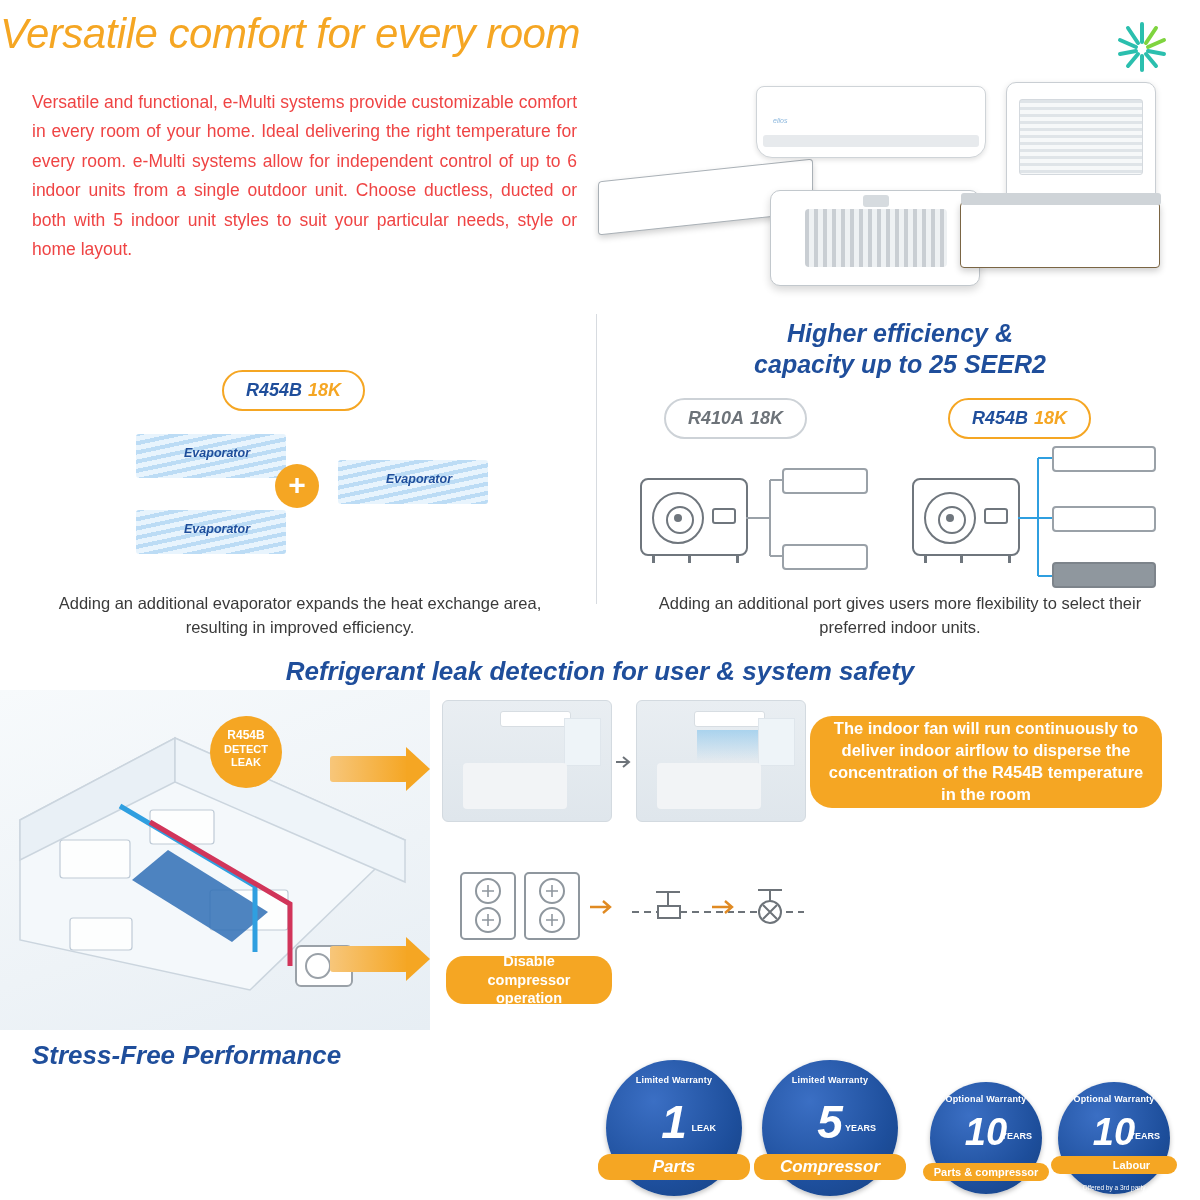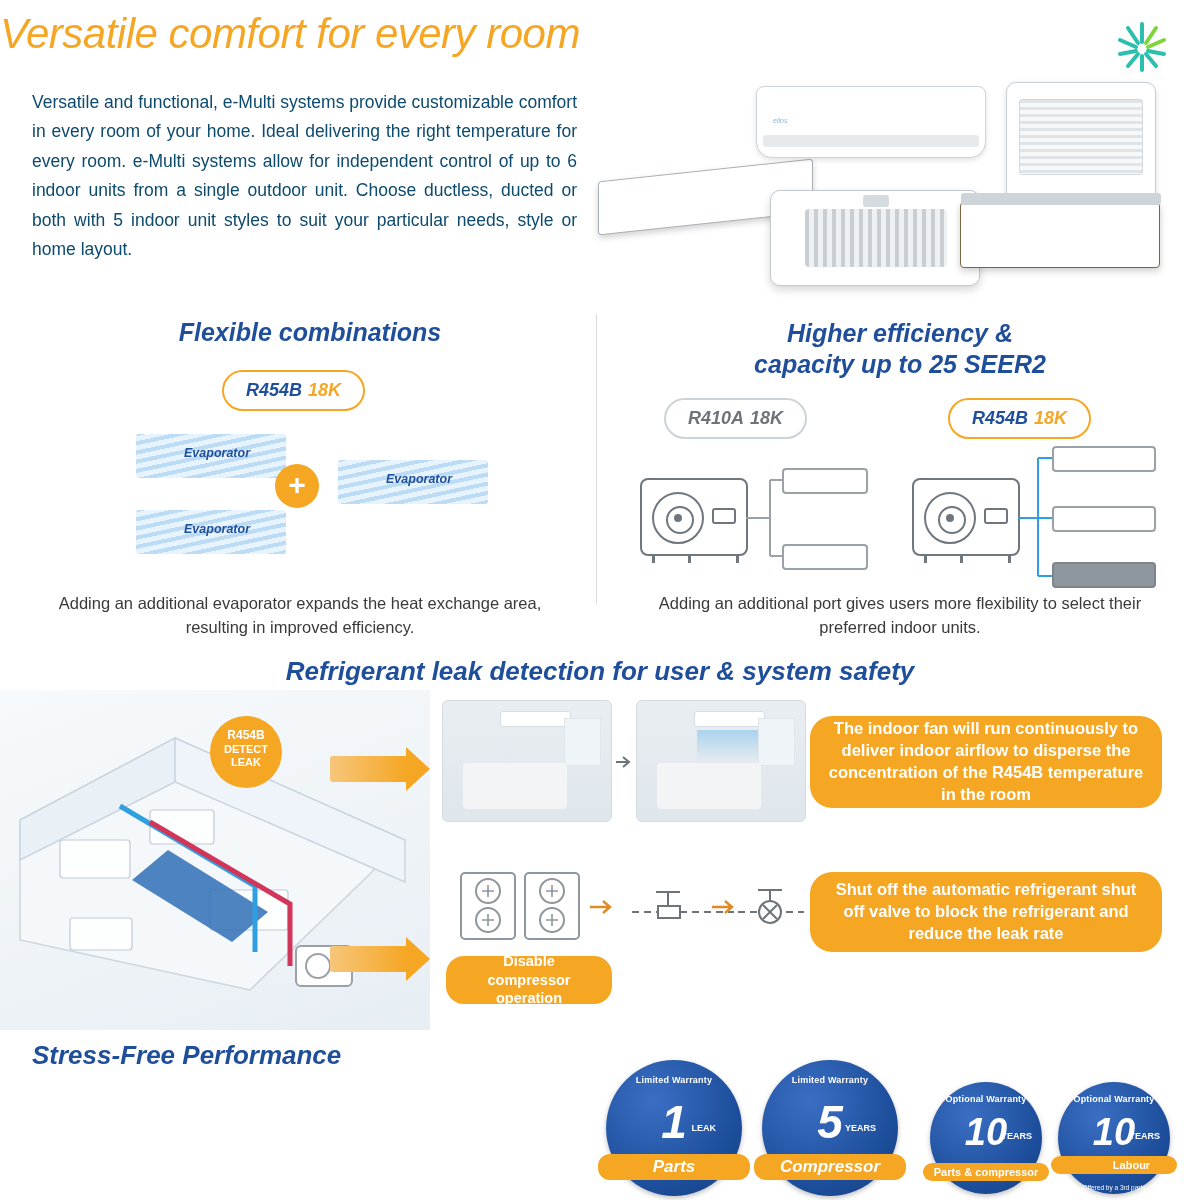--- a/index.html
+++ b/index.html
@@ -19,21 +19,21 @@
     position:absolute; top:10px; left:0; width:1200px;
     text-align:left;
     font-size:42px; font-weight:normal; font-style:italic;
     color:#F5A623; letter-spacing:-0.5px;
   }
   .logo { position:absolute; top:16px; right:28px; width:60px; height:60px; }
 
   
   .intro {
     position:absolute; top:88px; left:32px; width:545px;
-    font-size:17.5px; line-height:1.68; color:#0c4a6e;
+    font-size:17.5px; line-height:1.68; color:#ef4444;
     text-align:justify;
   }
 
   
   .hero { position:absolute; top:82px; left:588px; width:590px; height:208px; }
   .hero .unit { position:absolute; background:#fff; }
 
   
   .wall {
     left:168px; top:4px; width:230px; height:72px;
@@ -310,21 +310,20 @@
     <div class="unit wall">
       <span class="brand">elios</span>
     </div>
     <div class="unit console"></div>
     <div class="unit cassette"></div>
     <div class="unit duct2"></div>
   </div>
 
   <div class="vdiv"></div>
 
-  <div class="sec-title" id="flex-title">Flexible combinations</div>
 
   <div class="pill orange" id="pill-main">
     <span>R454B</span>
     <span class="k">18K</span>
   </div>
 
   <div class="evap" id="ev1">
     <span class="lbl">Evaporator</span>
   </div>
   <div class="evap" id="ev2">
@@ -462,21 +461,20 @@
   <svg style="position:absolute;top:898px;left:712px;width:28px;height:18px">
     <path d="M0 9 H18 M13 3 L20 9 L13 15" stroke="#e08a22" stroke-width="2.4" fill="none"></path>
   </svg>
   <svg style="position:absolute;top:884px;left:736px;width:70px;height:48px">
     <path d="M2 28 H68" stroke="#6d7379" stroke-width="2" stroke-dasharray="7 5"></path>
     <path d="M34 22 L34 6 M22 6 H46" stroke="#6d7379" stroke-width="2"></path>
     <circle cx="34" cy="28" r="11" fill="#fff" stroke="#6d7379" stroke-width="2"></circle>
     <path d="M27 21 L41 35 M41 21 L27 35" stroke="#6d7379" stroke-width="2"></path>
   </svg>
 
-  <div class="callout" style="top:872px;left:810px;width:352px;height:80px;">Shut off the automatic refrigerant shut off valve to block the refrigerant and reduce the leak rate</div>
 
   <div class="arrowbar" style="top:946px;left:330px;width:78px;"></div>
   <div class="arrowhead" style="top:937px;left:406px;"></div>
 
   <div class="mini-callout" style="top:956px;left:446px;width:166px;height:48px;">Disable compressor operation</div>
 
   <div id="sf-title">Stress-Free Performance</div>
 
   <div class="seal" id="seal1">
     <div class="ring"></div>

